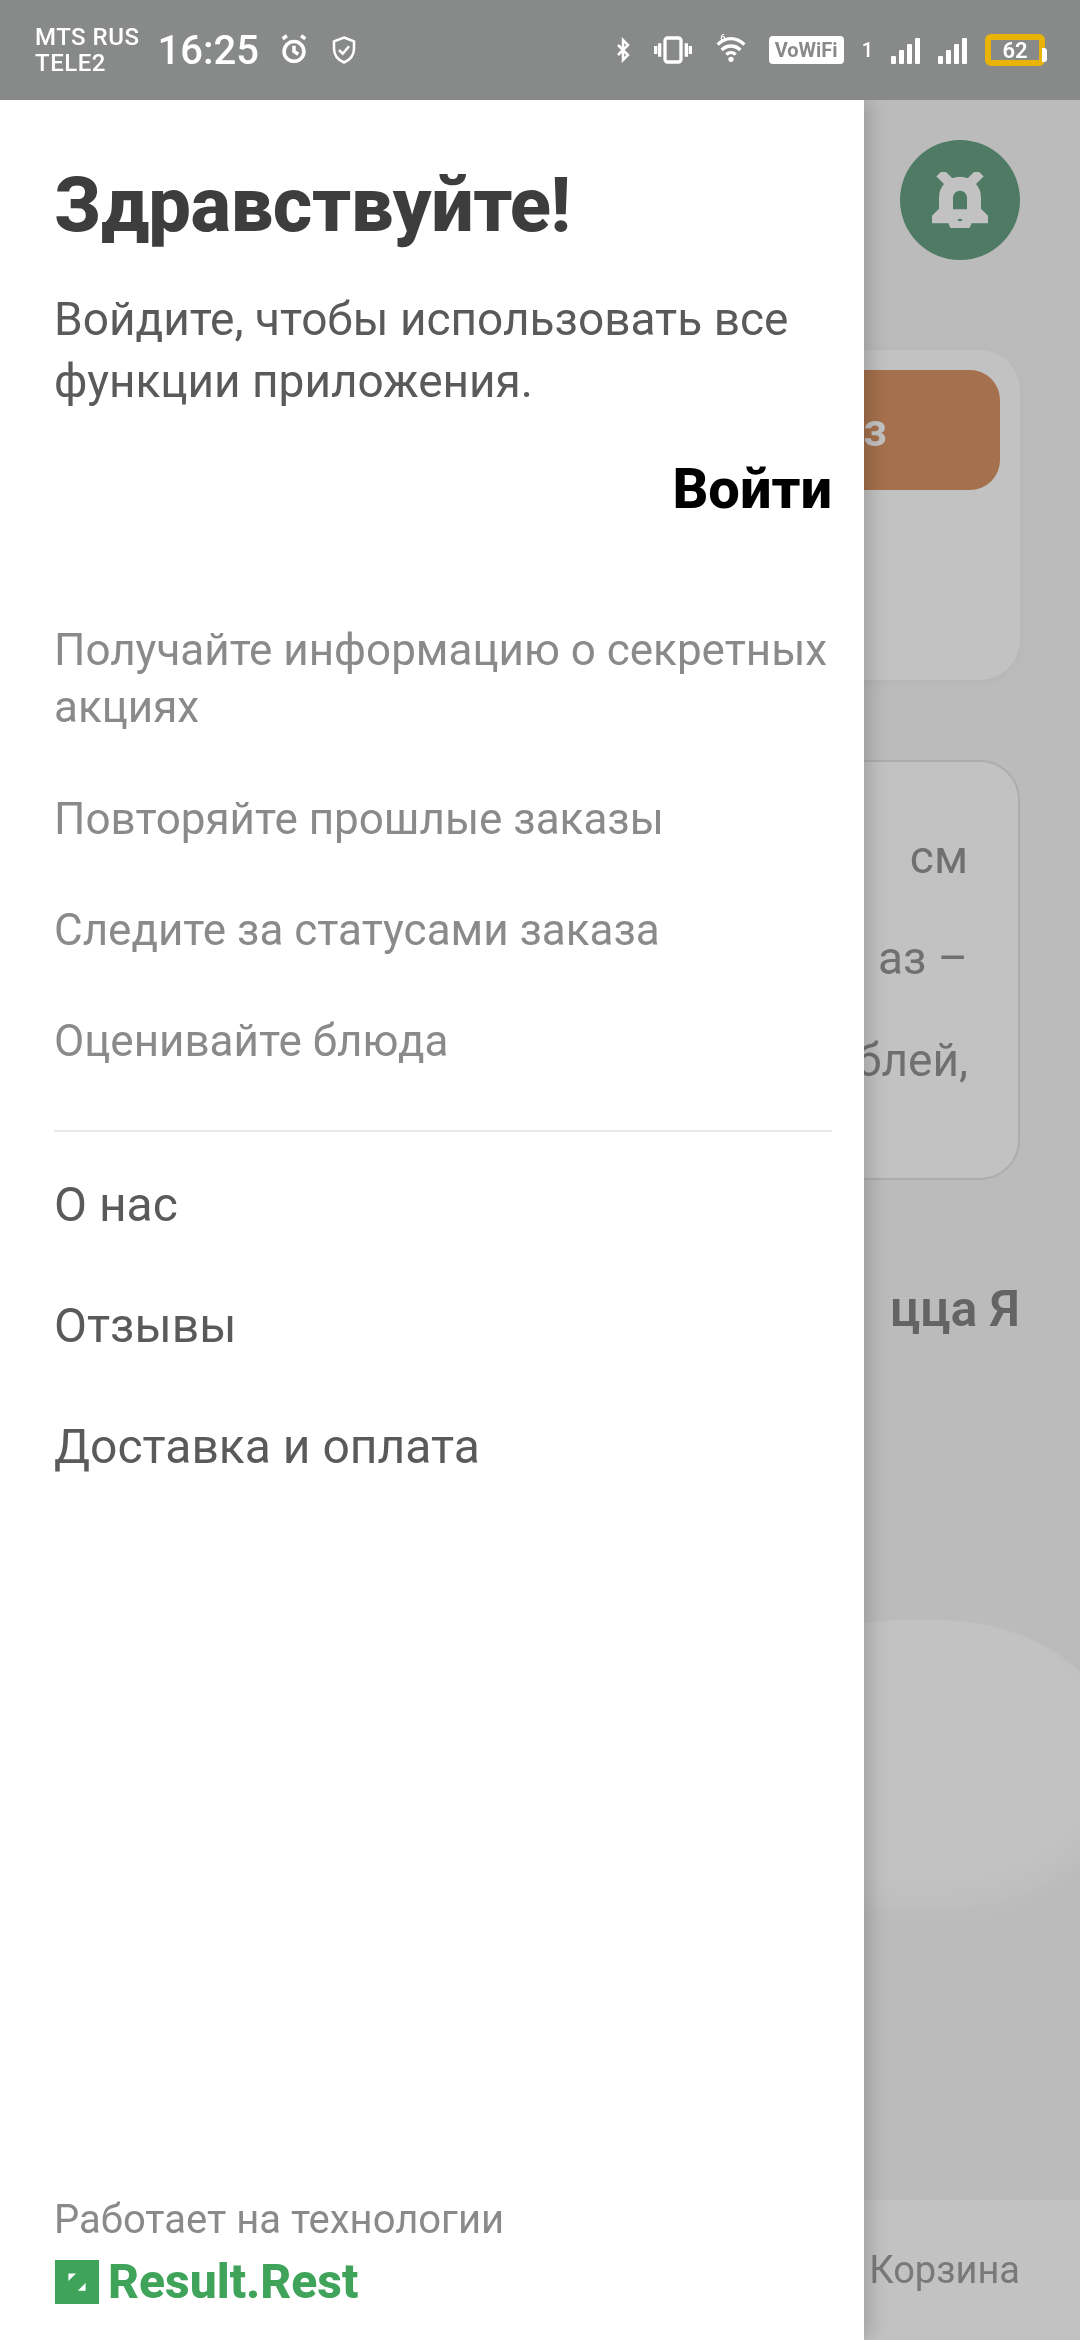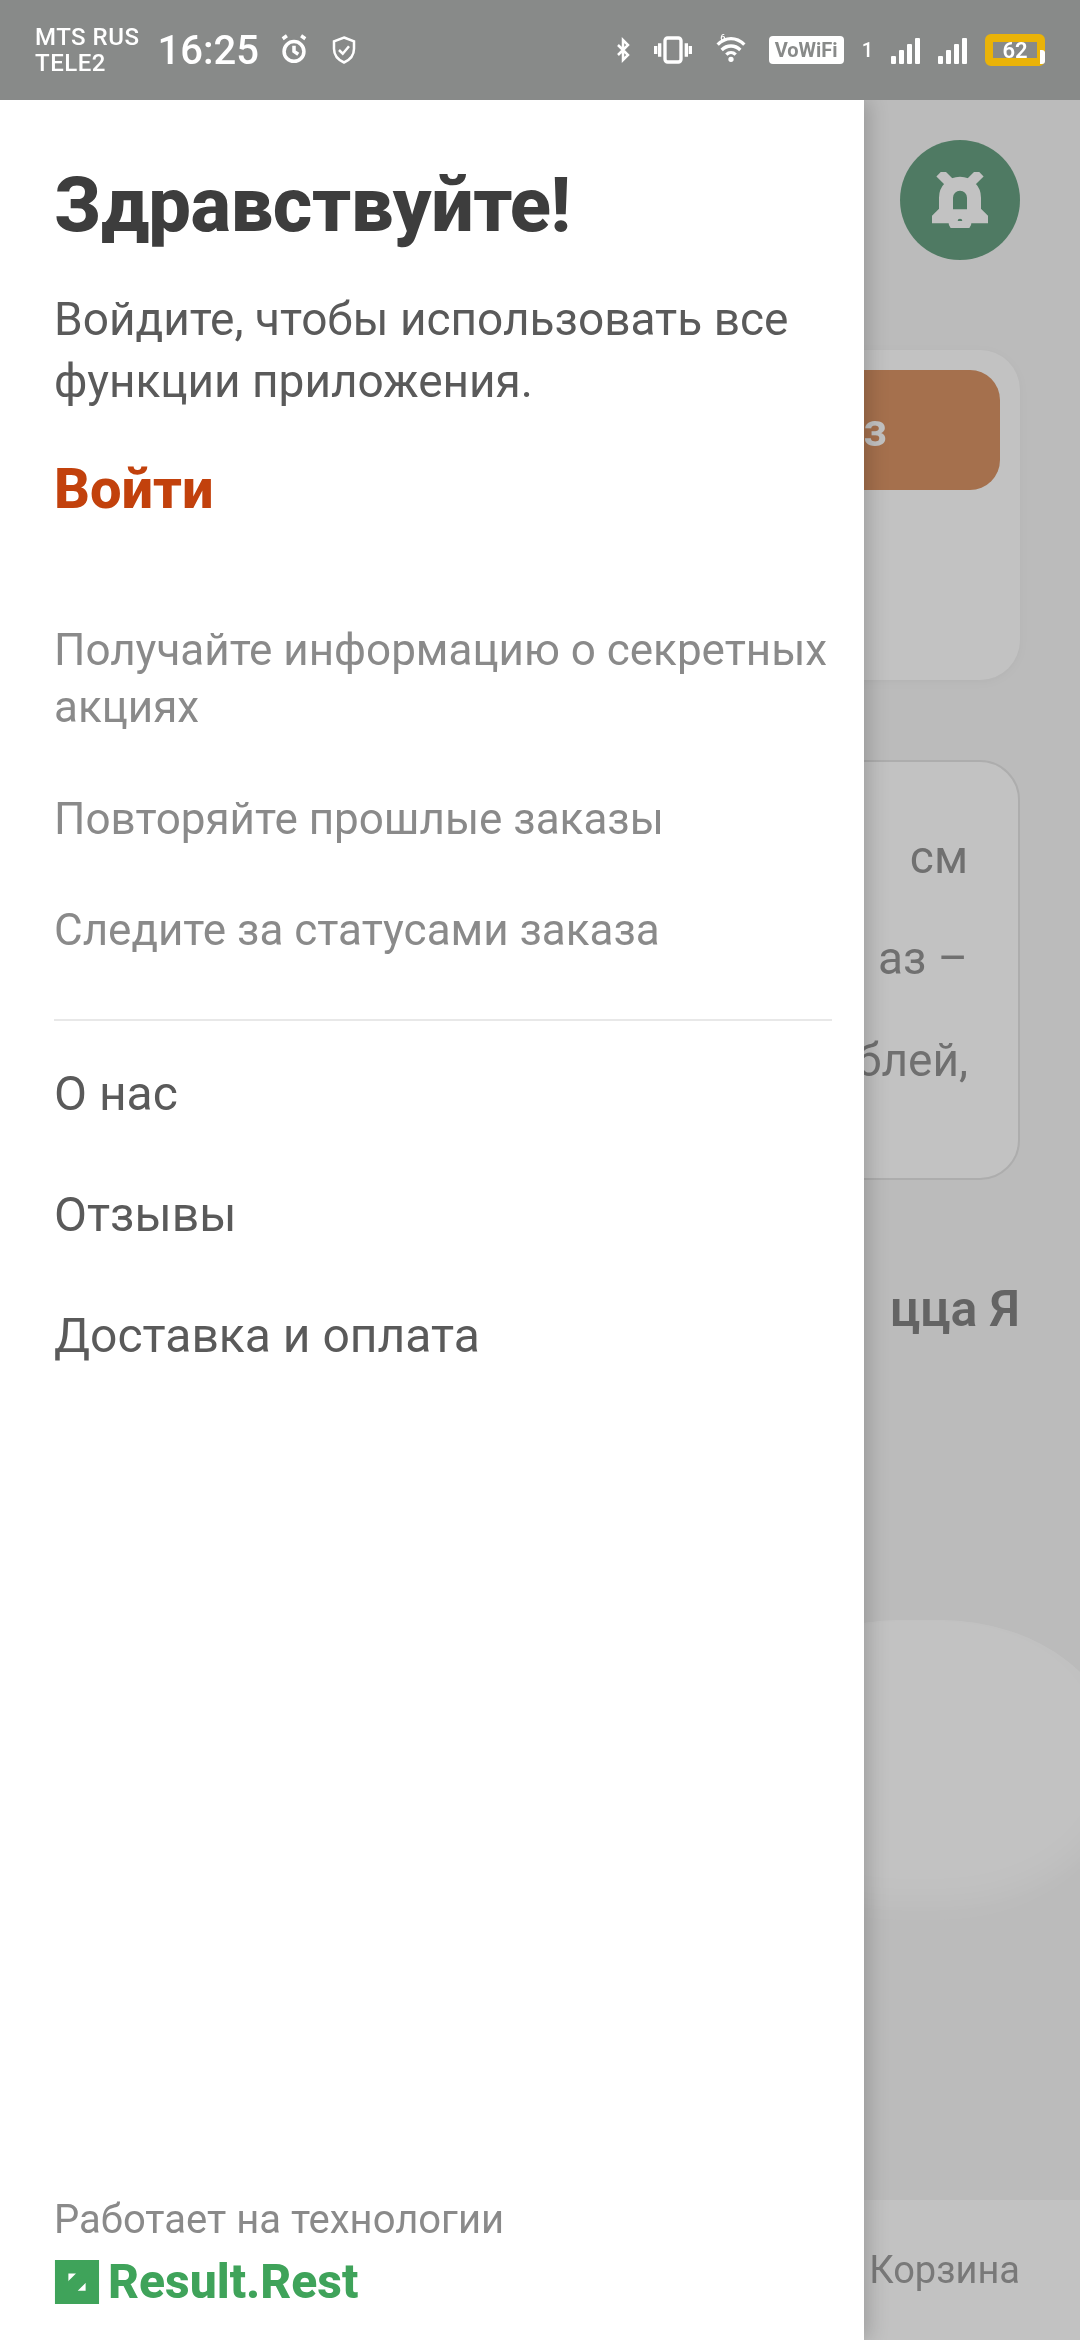--- a/index.html
+++ b/index.html
@@ -19,21 +19,21 @@
   .status-right { display: flex; align-items: center; gap: 18px; }
   .sb-ico { display:inline-flex; align-items:center; justify-content:center; }
   .sb-ico svg { fill:#fff; stroke:#fff; }
   .vowifi { background:#fff; color:#888a89; font-size:20px; font-weight:700; padding:2px 6px; border-radius:4px; }
   .dual-sim { font-size:20px; }
   .bars { display:inline-flex; align-items:flex-end; gap:3px; height:28px; }
   .bars span { width:5px; background:#fff; border-radius:1px; }
   .bars span:nth-child(1){height:8px;} .bars span:nth-child(2){height:14px;}
   .bars span:nth-child(3){height:20px;} .bars span:nth-child(4){height:26px;}
   .batt { display:inline-flex; align-items:center; }
-  .batt-box { width:60px; height:32px; border:8px solid #eab308; border-radius:6px; position:relative; display:flex; align-items:center; justify-content:center; }
+  .batt-box { width:60px; height:32px; border:6px solid #eab308; border-radius:6px; position:relative; display:flex; align-items:center; justify-content:center; }
   .batt-box::after { content:""; position:absolute; right:-8px; top:8px; width:5px; height:14px; background:#fff; border-radius:0 3px 3px 0; }
   .batt-num { font-size:22px; font-weight:600; }
 
   
   .app-bg {
     position: absolute; top: 100px; left: 0; right: 0; bottom: 0;
     background: #f2f2f2; z-index: 1;
   }
   .bell-btn {
     position:absolute; top:40px; right:60px;
@@ -88,21 +88,21 @@
     display:flex; flex-direction:column;
     padding: 60px 32px 30px 54px;
   }
   .drawer h1 {
     font-size:76px; font-weight:800; color:#3d3d3d; letter-spacing:-.5px;
   }
   .drawer .sub {
     margin-top:38px; font-size:46px; line-height:1.35; color:#5a5a5a;
   }
   .login-link {
-    margin-top:44px; font-size:56px; font-weight:800; color:#c2410c;
+    margin-top:44px; font-size:56px; font-weight:800; color:#000000;text-align:right;
   }
   .features {
     margin-top:100px; display:flex; flex-direction:column; gap:54px;
     font-size:44px; color:#8a8a8a; line-height:1.3;
   }
   .divider { margin-top:60px; height:2px; background:#e8e8e8; }
   .links {
     margin-top:44px; display:flex; flex-direction:column; gap:64px;
     font-size:48px; color:#5a5a5a;
   }
@@ -215,20 +215,21 @@
 
 <aside class="drawer">
   <h1>Здравствуйте!</h1>
   <p class="sub">Войдите, чтобы использовать все функции приложения.</p>
   <a class="login-link">Войти</a>
 
   <div class="features">
     <div>Получайте информацию о секретных акциях</div>
     <div>Повторяйте прошлые заказы</div>
     <div>Следите за статусами заказа</div>
+    <div>Оценивайте блюда</div>
   </div>
 
   <div class="divider"></div>
 
   <div class="links">
     <a>О нас</a>
     <a>Отзывы</a>
     <a>Доставка и оплата</a>
   </div>
 

